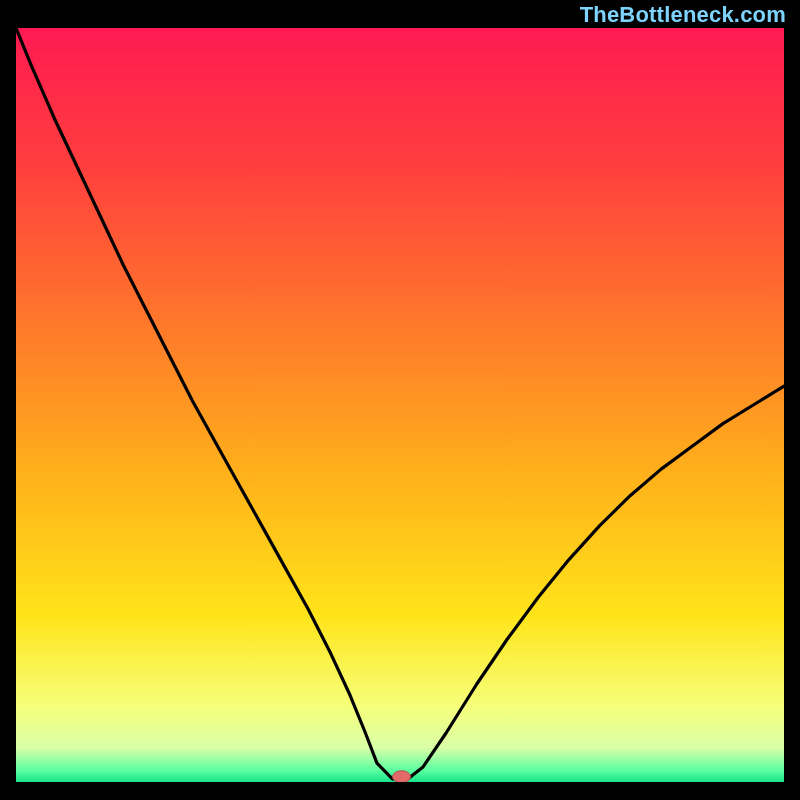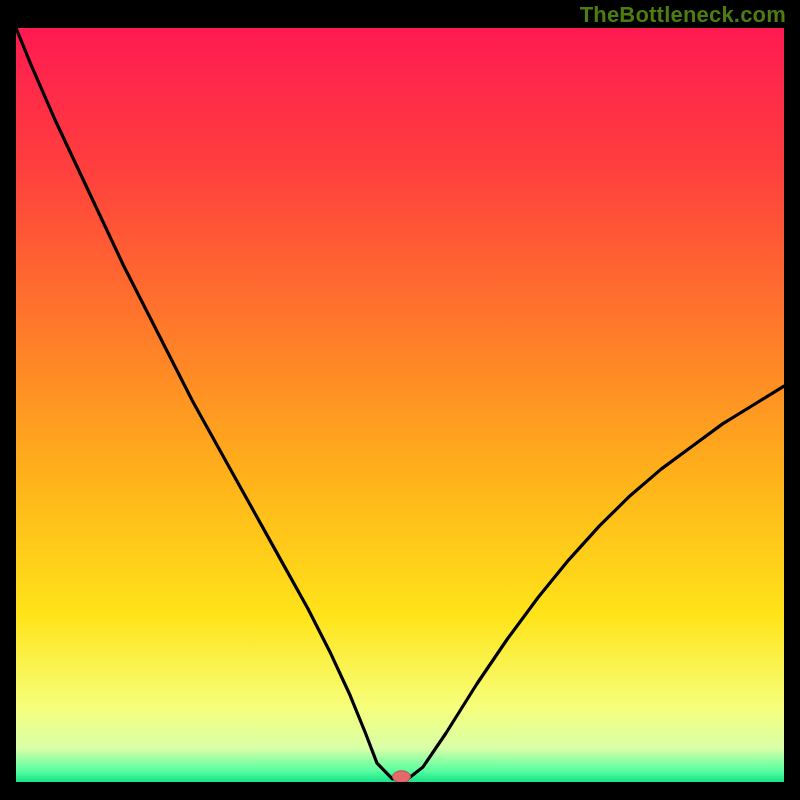--- a/index.html
+++ b/index.html
@@ -15,21 +15,21 @@
     position: relative;
     width: 800px;
     height: 800px;
   }
   .watermark {
     position: absolute;
     top: 2px;
     right: 14px;
     font-size: 22px;
     font-weight: 600;
-    color: #4d7c0f;
+    color: #7dd3fc;
     letter-spacing: 0.2px;
     user-select: none;
   }
   .plot-frame {
     position: absolute;
     left: 16px;
     top: 28px;
     width: 768px;
     height: 754px;
     background: #000;

